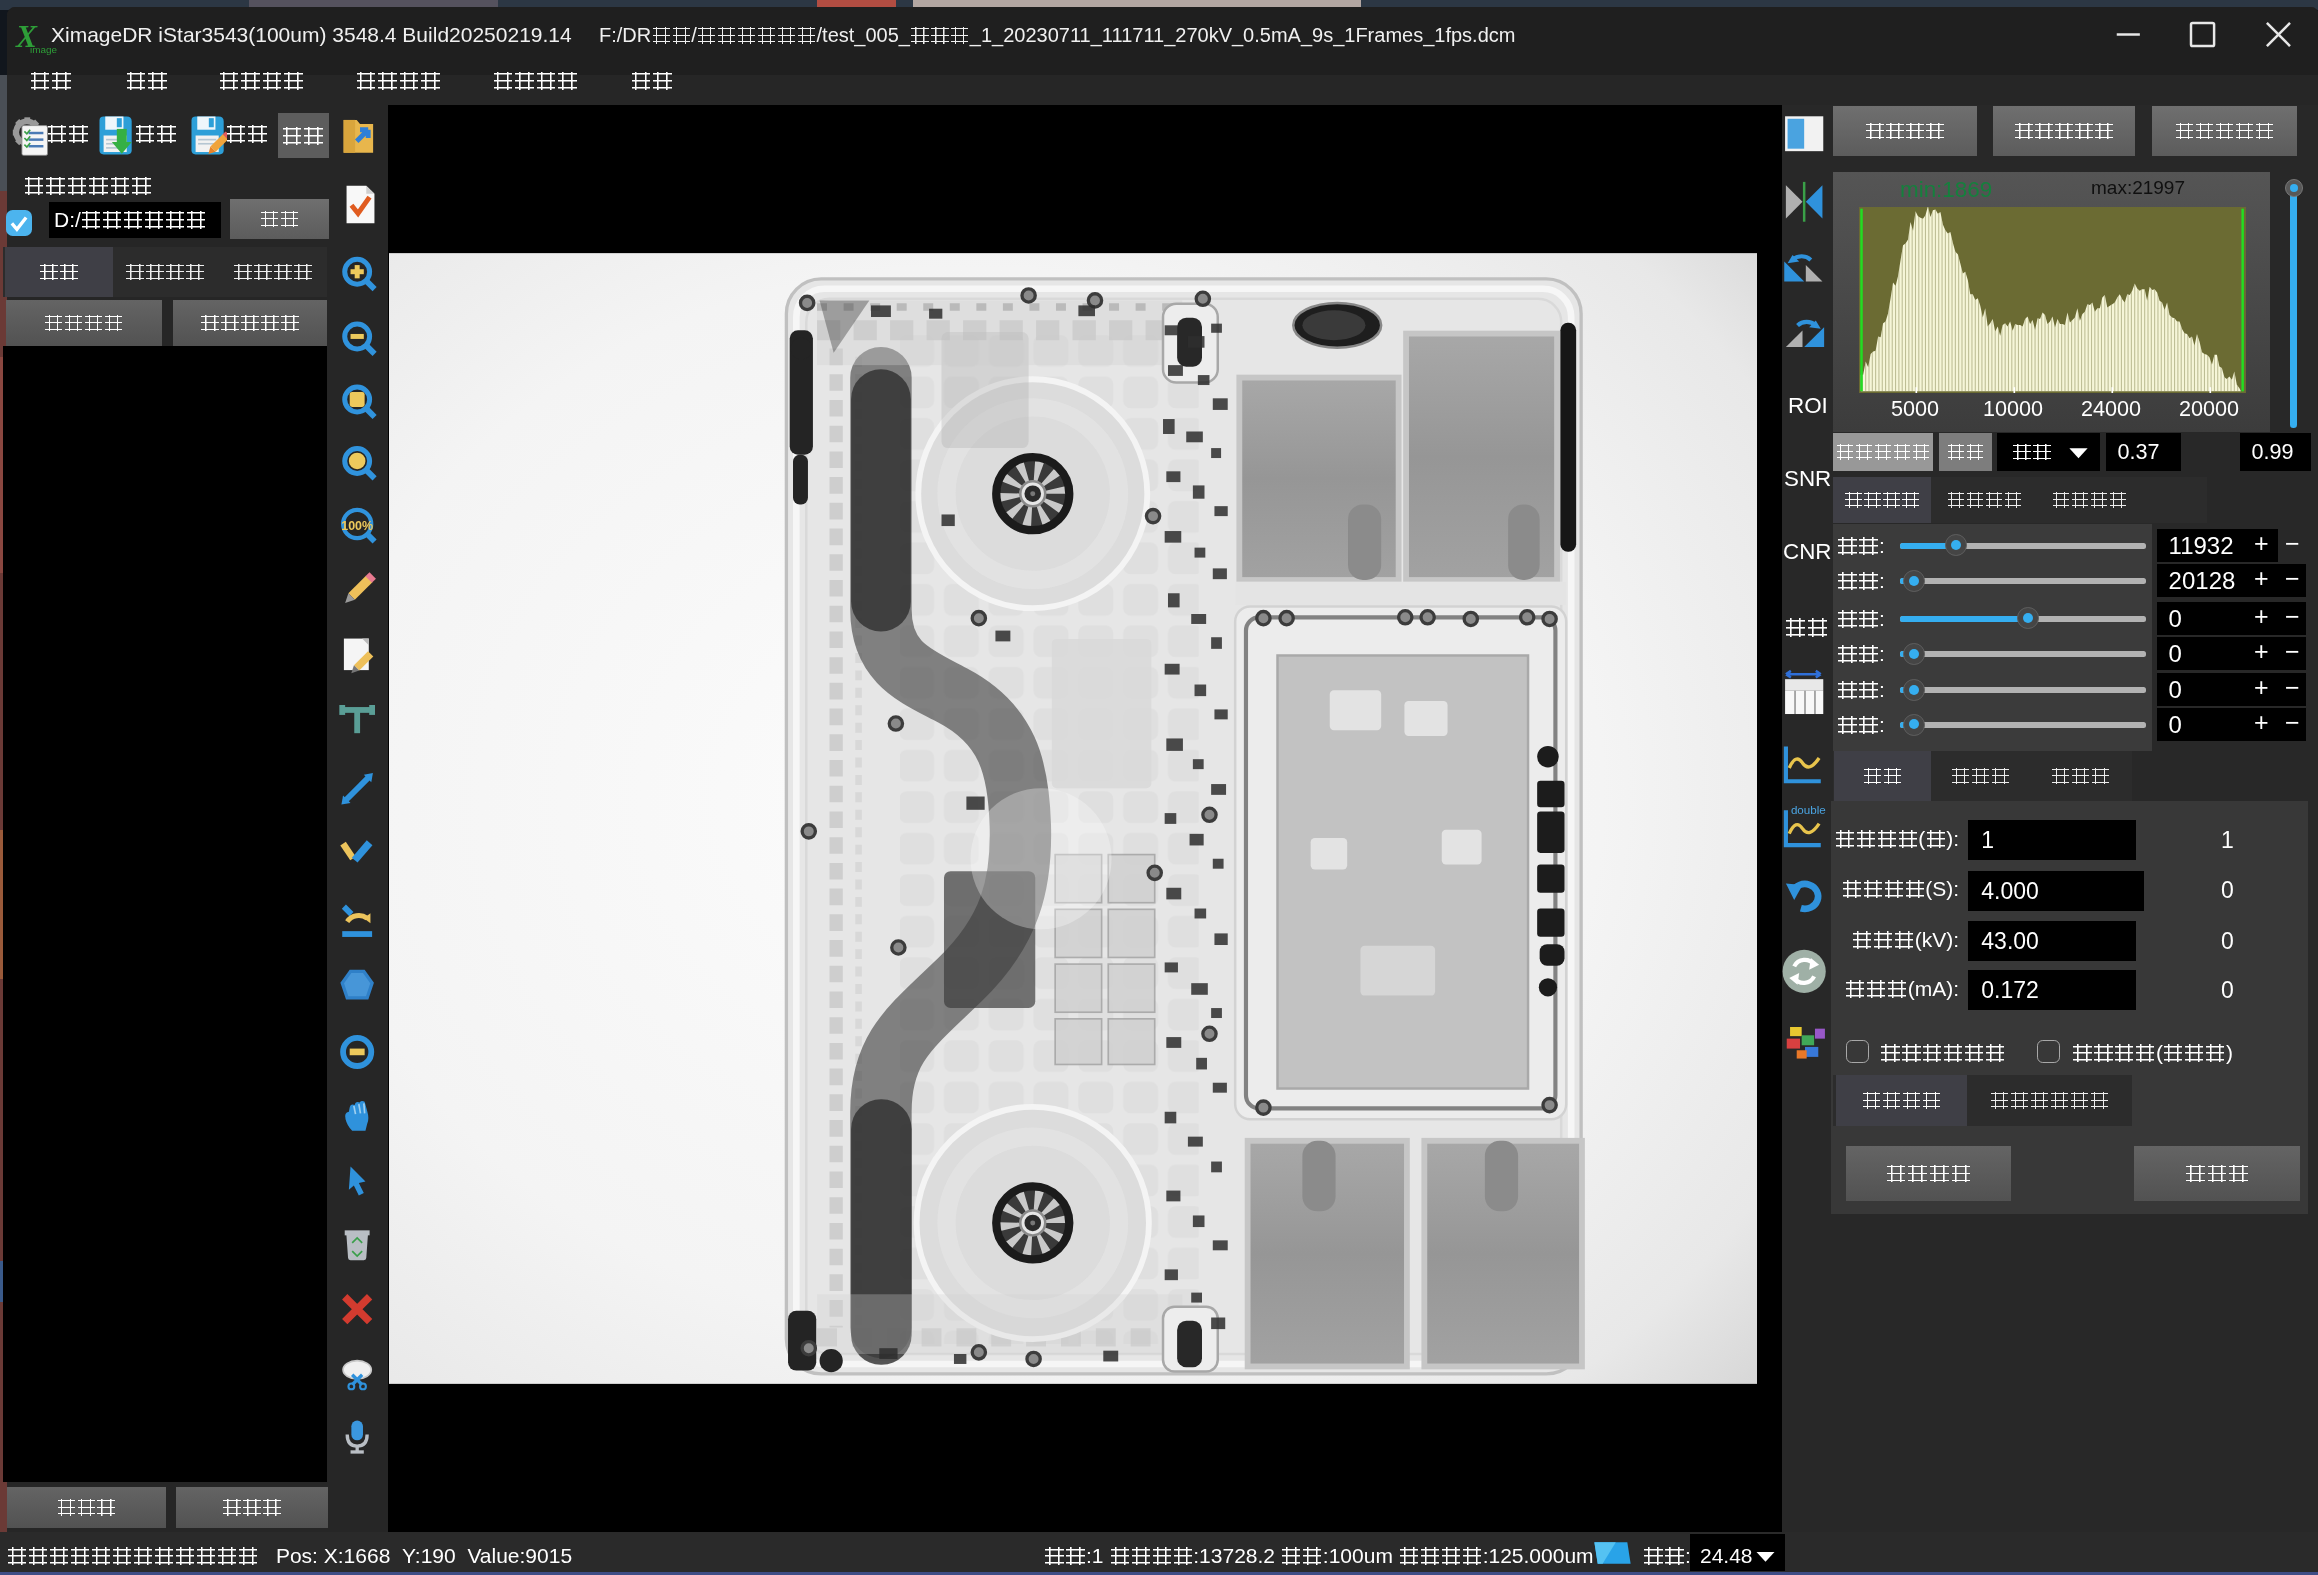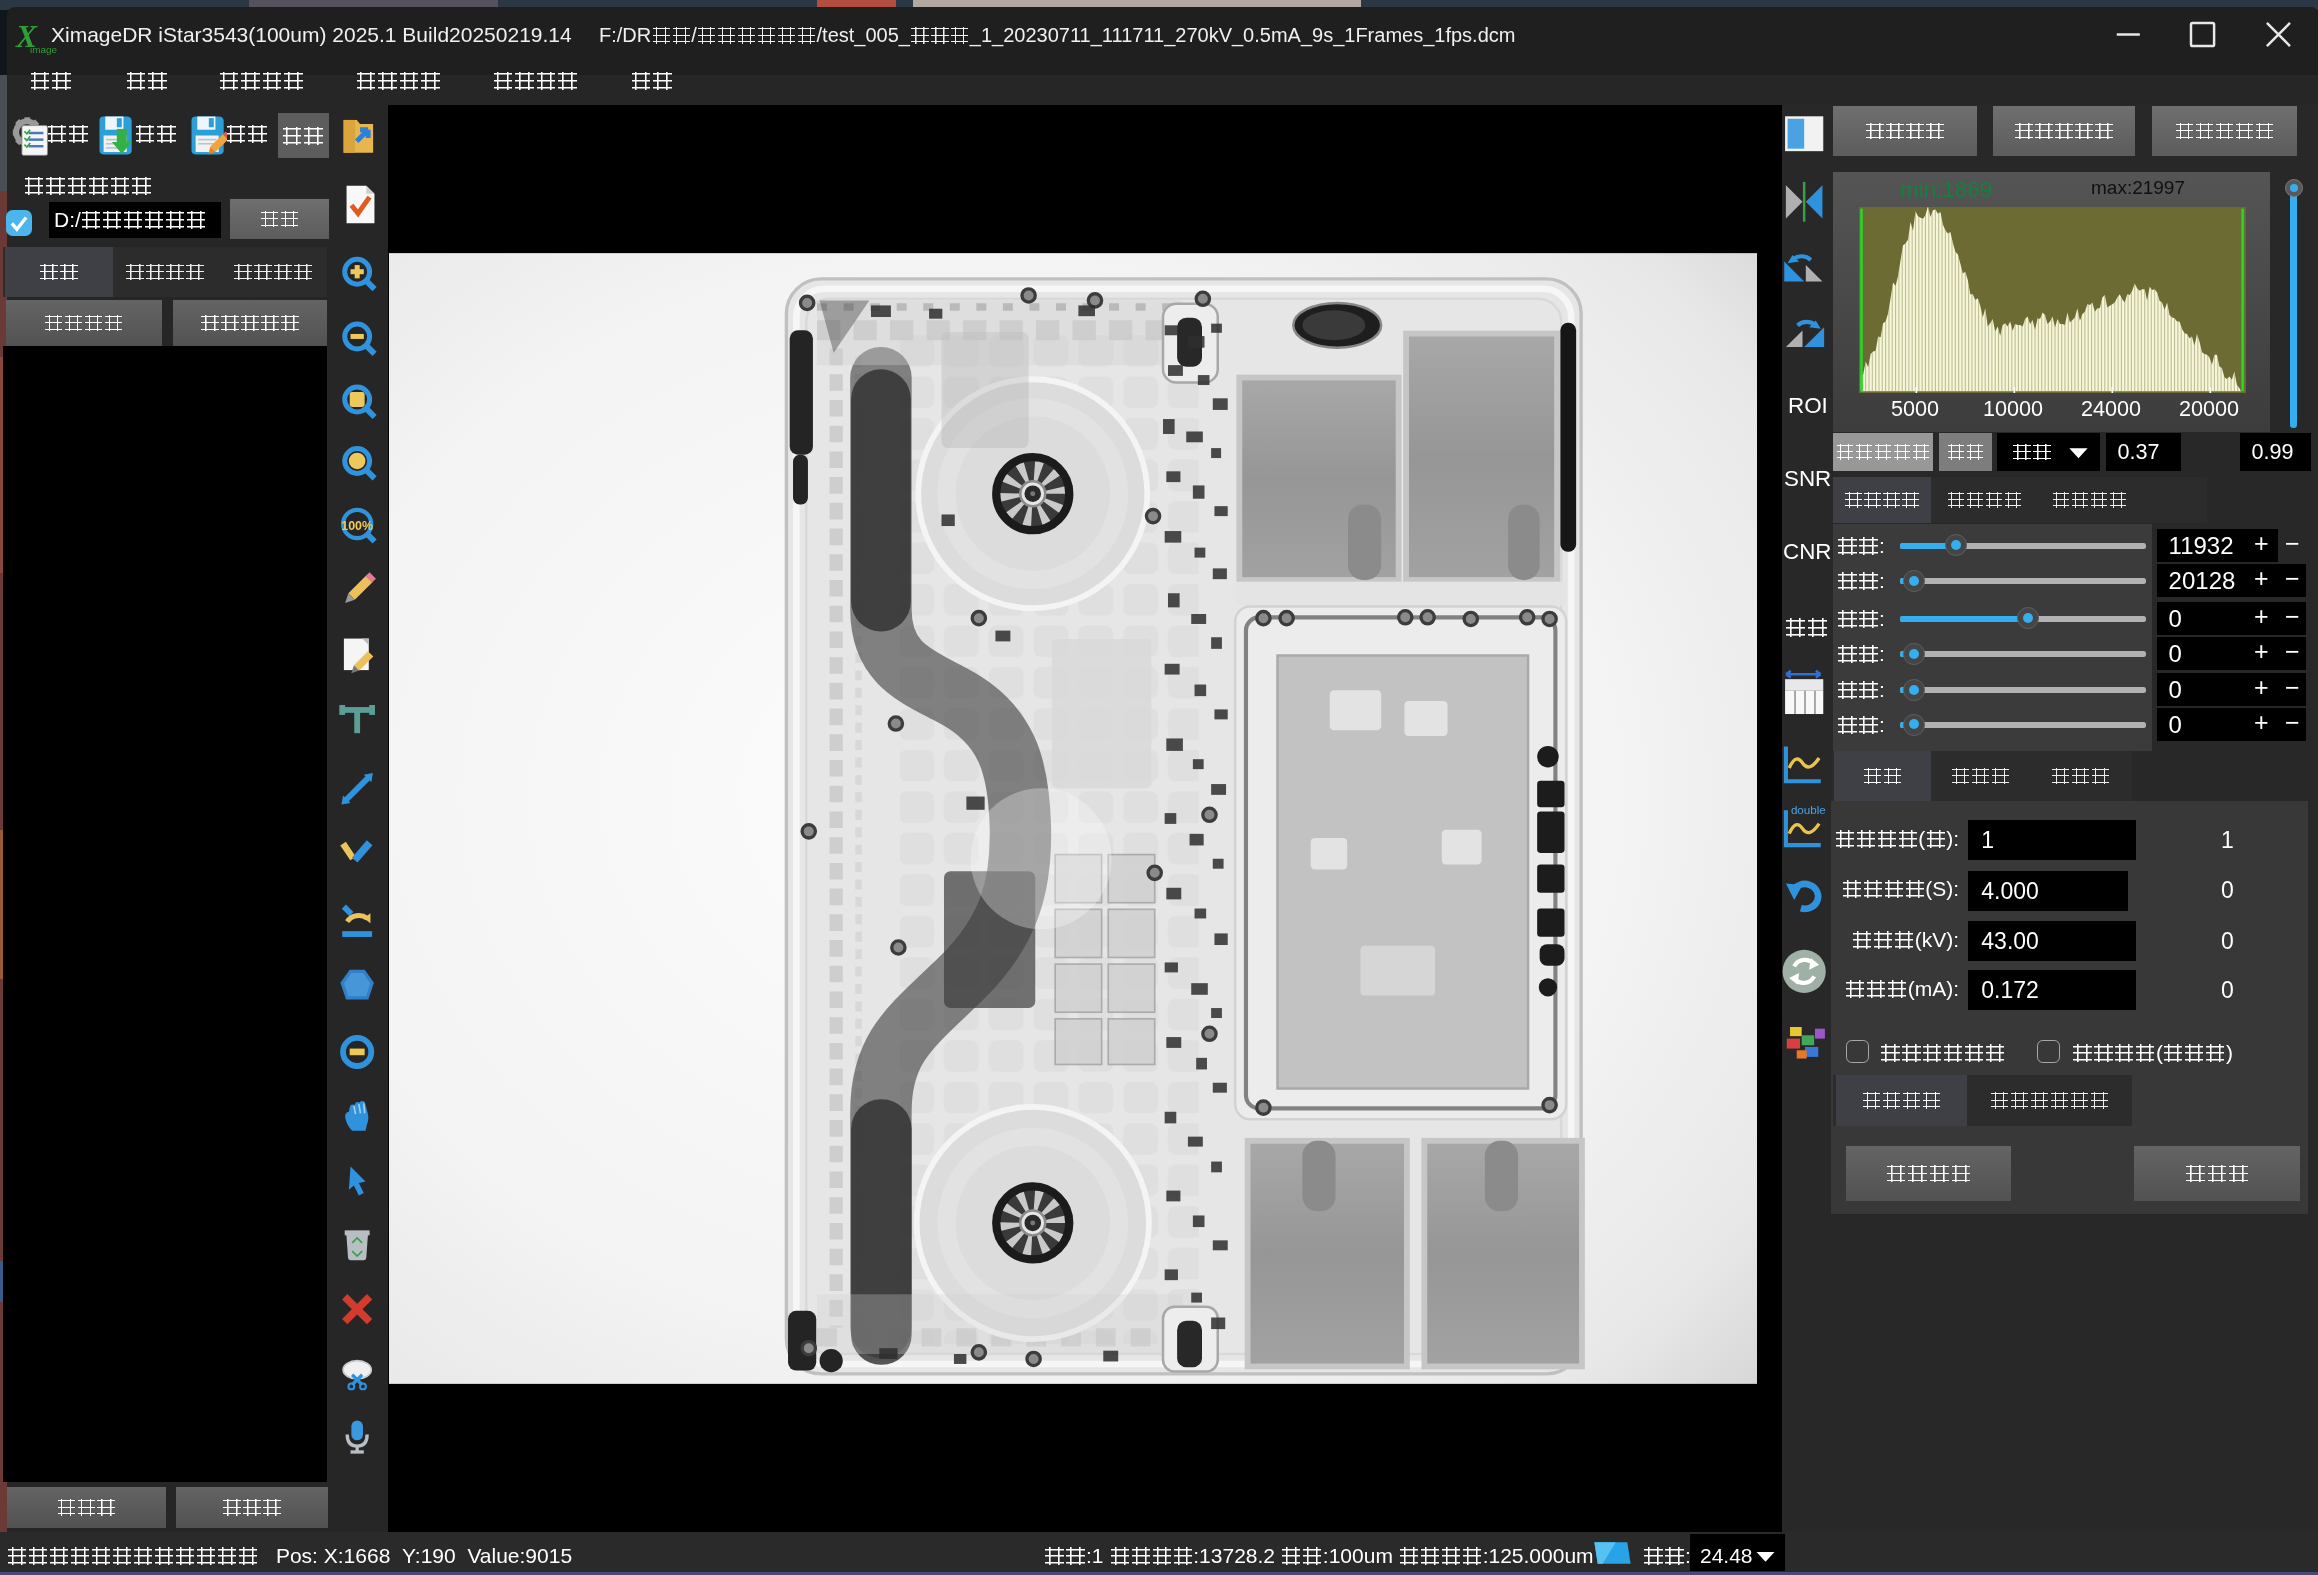--- a/index.html
+++ b/index.html
@@ -39,21 +39,21 @@
 
 <div class="a" style="left:6.6px;top:6.6px;width:2312px;height:1568px;background:#262626;border-radius:8.3px 8.3px 0 0"></div>
 
 <div class="a" style="left:6.6px;top:6.6px;width:2312px;height:68px;background:#1f1f1f;border-radius:8.3px 8.3px 0 0"></div>
 <div class="a" style="left:15px;top:16.6px;width:50px;height:43px">
 <svg width="50" height="43" viewBox="0 0 60 52">
       <text x="1" y="36" font-size="38" font-family="Liberation Serif" font-style="italic" fill="#2e9e38" font-weight="bold">X</text>
       <text x="18" y="44" font-size="12" fill="#2e9e38">image</text>
     </svg>
 </div>
-<div class="a" style="left:51px;top:23px;font-size:21px;color:#f0f0f0;white-space:nowrap">XimageDR iStar3543(100um) 2025.1 Build20250219.14</div>
+<div class="a" style="left:51px;top:23px;font-size:21px;color:#f0f0f0;white-space:nowrap">XimageDR iStar3543(100um) 3548.4 Build20250219.14</div>
 <div class="a" style="left:599px;top:24px;font-size:20px;color:#f0f0f0;white-space:nowrap">F:/DR<i></i><i></i>/<i></i><i></i><i></i><i></i><i></i><i></i>/test_005_<i></i><i></i><i></i>_1_20230711_111711_270kV_0.5mA_9s_1Frames_1fps.dcm</div>
 
 <svg class="a" style="left:2108px;top:18px" width="199" height="33" viewBox="0 0 240 40">
 <line x1="10" y1="20" x2="38" y2="20" stroke="#e8e8e8" stroke-width="3"></line>
 <rect x="100" y="6" width="28" height="28" fill="none" stroke="#e8e8e8" stroke-width="3" rx="2"></rect>
 <line x1="192" y1="6" x2="220" y2="34" stroke="#e8e8e8" stroke-width="3"></line>
 <line x1="220" y1="6" x2="192" y2="34" stroke="#e8e8e8" stroke-width="3"></line>
 </svg>
 
 <div class="a" style="left:29px;top:68px;font-size:21.6px;color:#fff"><i></i><i></i></div>
@@ -747,21 +747,21 @@
     <i></i>
     <i></i>
     <i></i>
   </div>
 
 <div class="a" style="left:1831px;top:801px;width:477px;height:413px;background:#383838"></div>
 <div class="a lbl" style="left:1776px;top:827px;width:183px"><i></i><i></i><i></i><i></i>(<i></i>):</div>
 <div class="a blk" style="left:1968px;top:820px;width:168px;height:40px;padding-left:13.3px;font-size:23px">1</div>
 <div class="a num" style="left:2221px;top:827px">1</div>
 <div class="a lbl" style="left:1776px;top:877px;width:183px"><i></i><i></i><i></i><i></i>(S):</div>
-<div class="a blk" style="left:1968px;top:871px;width:160px;height:40px;padding-left:13.3px;font-size:23px">4.000</div>
+<div class="a blk" style="left:1968px;top:871px;width:176px;height:40px;padding-left:13.3px;font-size:23px">4.000</div>
 <div class="a num" style="left:2221px;top:877px">0</div>
 <div class="a lbl" style="left:1776px;top:928px;width:183px"><i></i><i></i><i></i>(kV):</div>
 <div class="a blk" style="left:1968px;top:921px;width:168px;height:40px;padding-left:13.3px;font-size:23px">43.00</div>
 <div class="a num" style="left:2221px;top:928px">0</div>
 <div class="a lbl" style="left:1776px;top:977px;width:183px"><i></i><i></i><i></i>(mA):</div>
 <div class="a blk" style="left:1968px;top:970px;width:168px;height:40px;padding-left:13.3px;font-size:23px">0.172</div>
 <div class="a num" style="left:2221px;top:977px">0</div>
 <div class="a" style="left:1846px;top:1040px;width:23px;height:23px;border:1.7px solid #a8a8a8;border-radius:5.8px"></div>
 <div class="a" style="left:1880px;top:1041px;font-size:21px"><i></i><i></i><i></i><i></i><i></i><i></i></div>
 <div class="a" style="left:2037px;top:1040px;width:23px;height:23px;border:1.7px solid #a8a8a8;border-radius:5.8px"></div>

